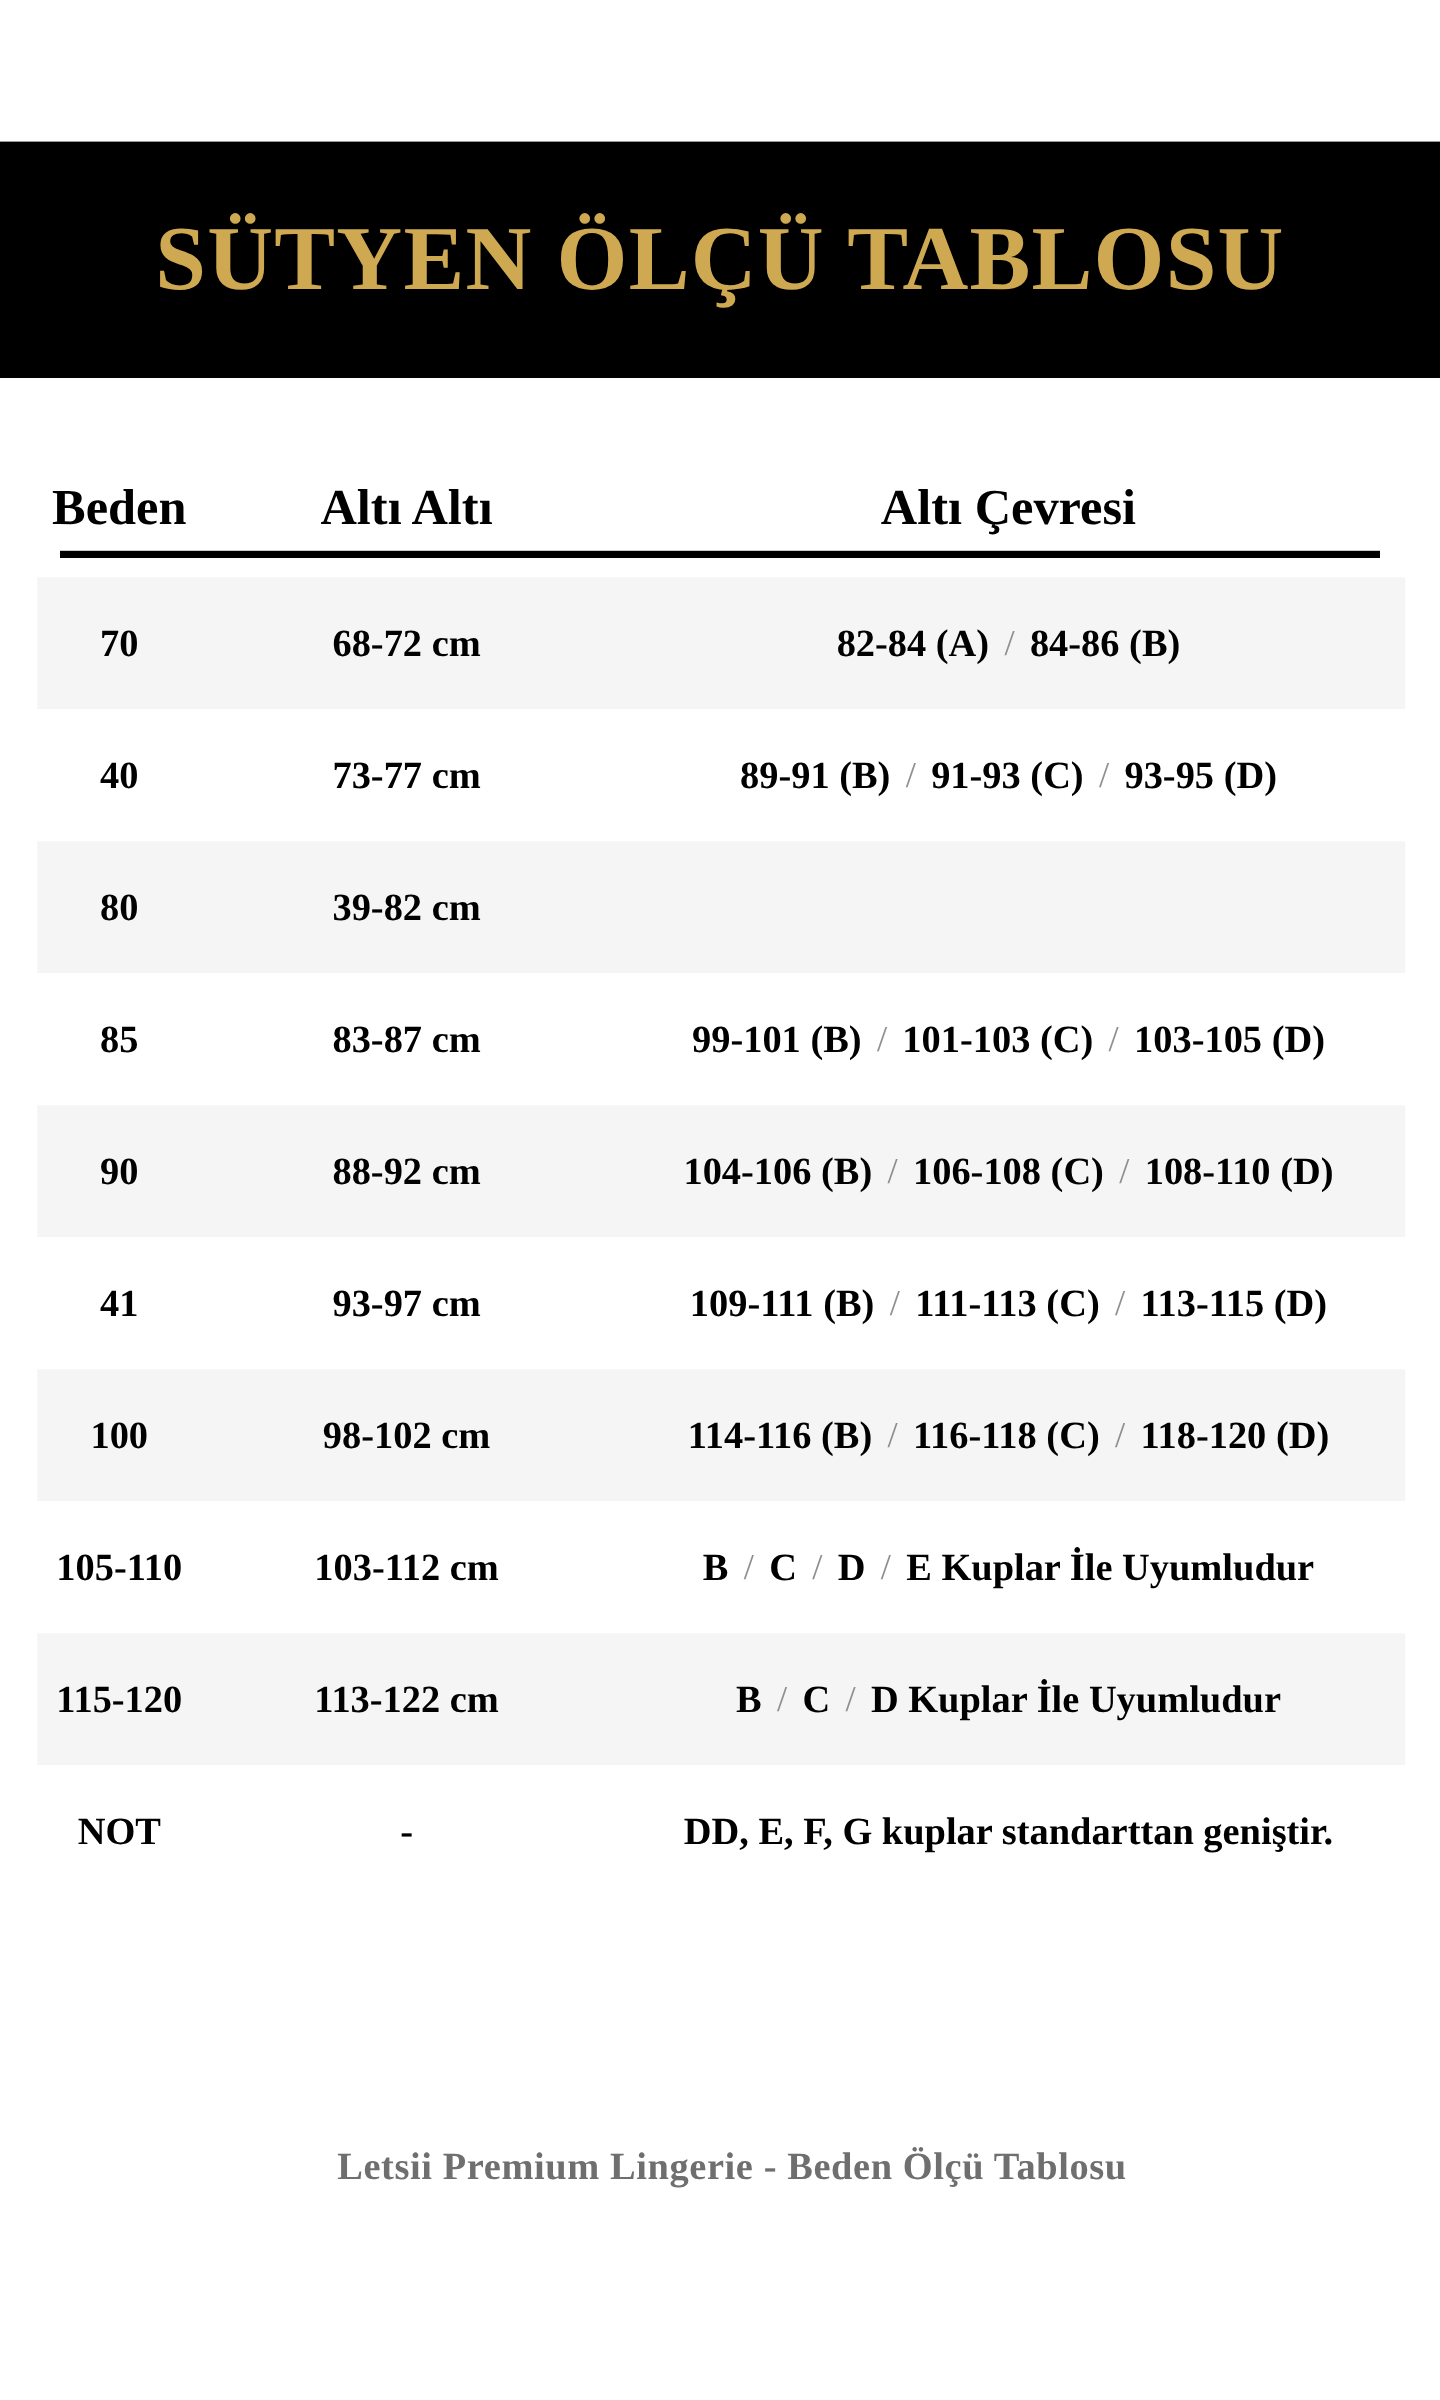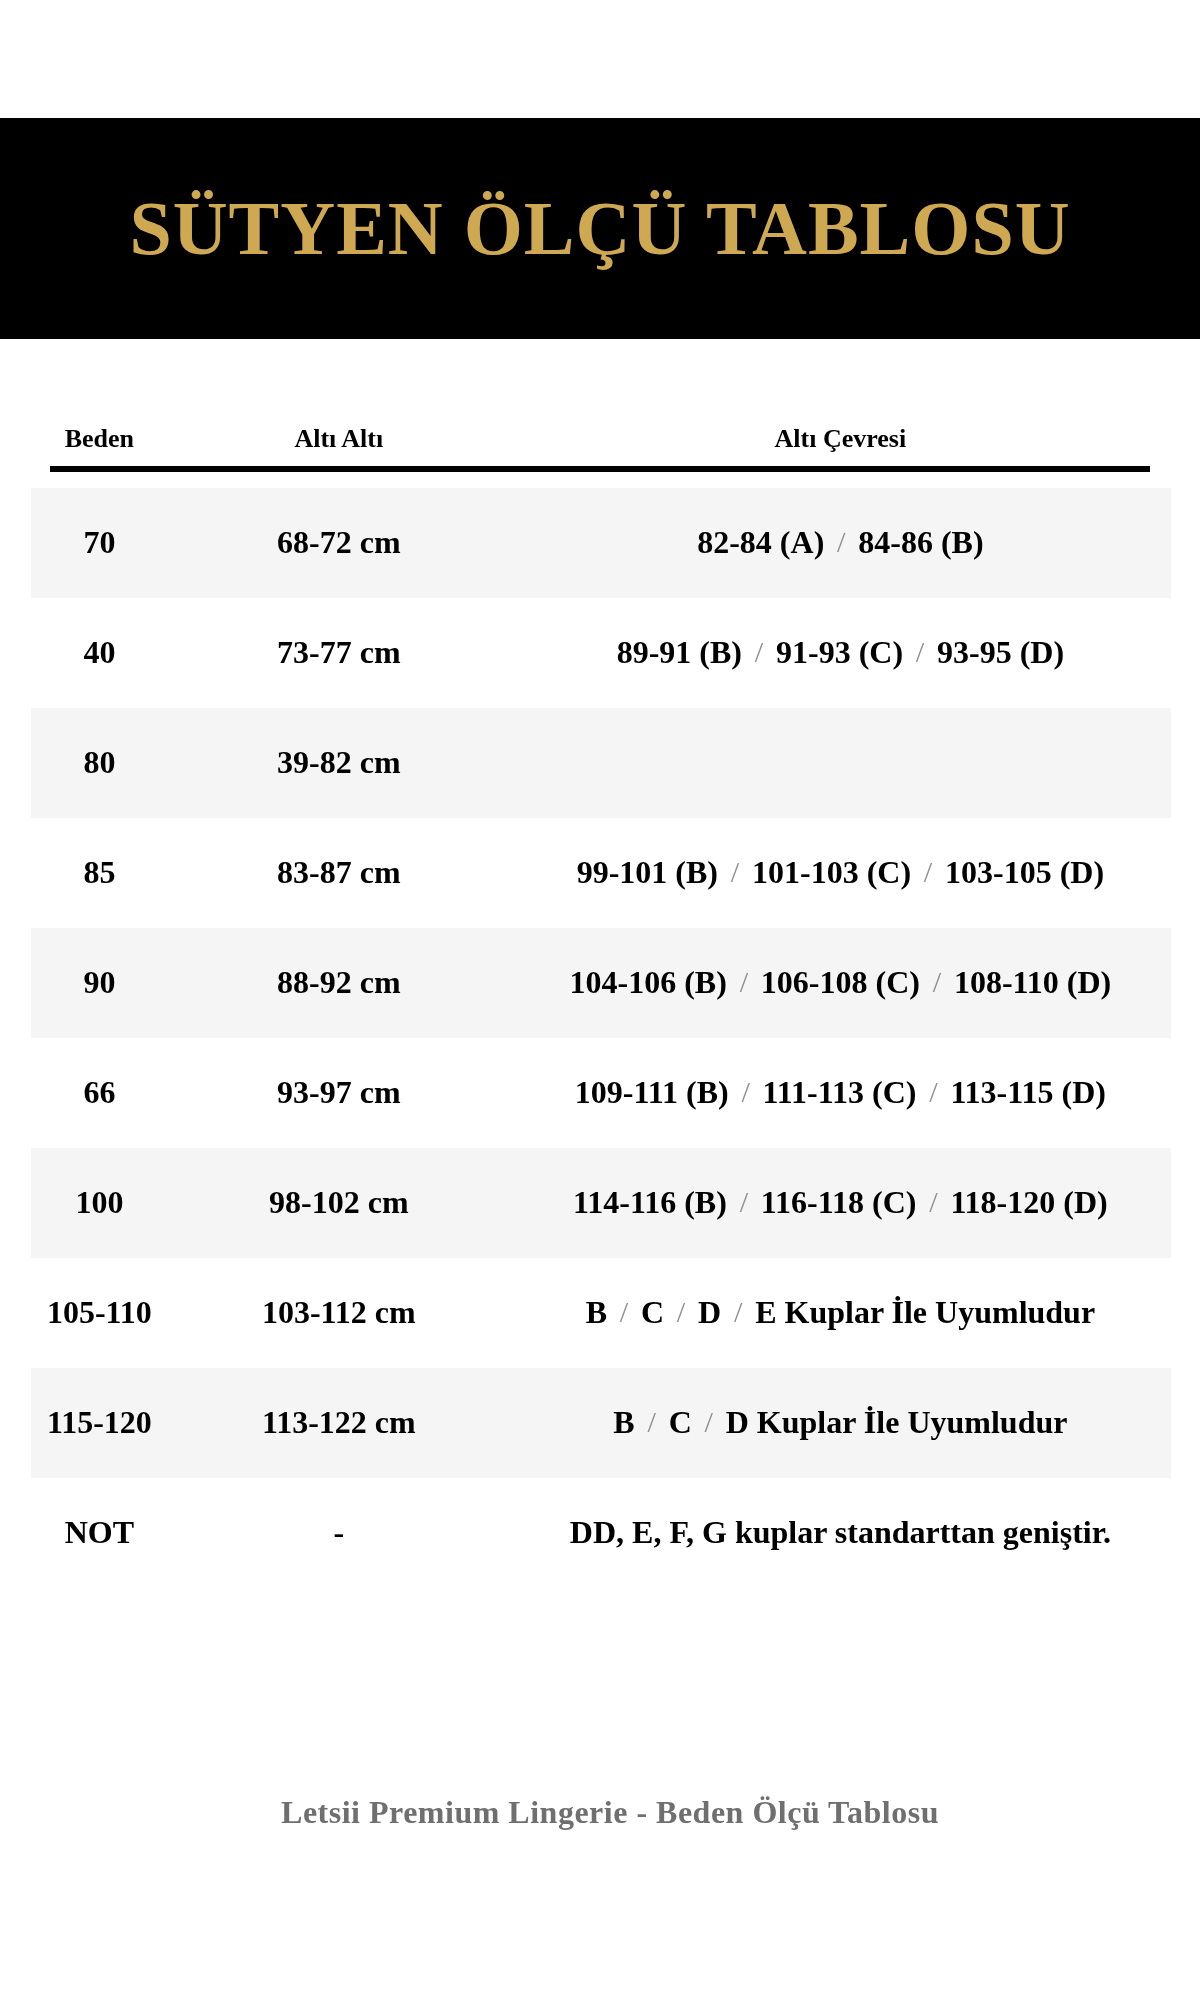--- a/index.html
+++ b/index.html
@@ -9,21 +9,21 @@
     height: 2000px;
     position: relative;
     font-family: "Liberation Serif", "DejaVu Serif", serif;
     color: #000000;
     overflow: hidden;
   }
 
   
   .banner {
     margin-top: 118px;
-    height: 221px;
+    height: 197px;
     background: var(--banner-bg, #000000);
     display: flex;
     align-items: center;
     justify-content: center;
     text-align: right;
   }
   .banner h1 {
     color: var(--title-gold, #CFA951);
     font-size: 76px;
     font-weight: bold;
@@ -31,21 +31,21 @@
     white-space: nowrap;
   }
 
   
   .table-area { margin-top: 86px; }
 
   .thead {
     display: flex;
     align-items: center;
     margin: 0 29px 0 31px;
-    font-size: 26px;
+    font-size: 42px;
     font-weight: bold;
     line-height: 1.1;
   }
   .c1 { width: 12%; text-align: center; }
   .c2 { width: 30%; text-align: center; }
   .c3 { width: 58%; text-align: center; }
 
   .rule {
     height: 6px;
     background: #000000;
@@ -125,21 +125,21 @@
           <div class="cell c1">85</div>
           <div class="cell c2">83-87 cm</div>
           <div class="cell c3">99-101 (B)<span class="slash">/</span>101-103 (C)<span class="slash">/</span>103-105 (D)</div>
         </div>
         <div class="trow striped">
           <div class="cell c1">90</div>
           <div class="cell c2">88-92 cm</div>
           <div class="cell c3">104-106 (B)<span class="slash">/</span>106-108 (C)<span class="slash">/</span>108-110 (D)</div>
         </div>
         <div class="trow plain">
-          <div class="cell c1">66</div>
+          <div class="cell c1">41</div>
           <div class="cell c2">93-97 cm</div>
           <div class="cell c3">109-111 (B)<span class="slash">/</span>111-113 (C)<span class="slash">/</span>113-115 (D)</div>
         </div>
         <div class="trow striped">
           <div class="cell c1">100</div>
           <div class="cell c2">98-102 cm</div>
           <div class="cell c3">114-116 (B)<span class="slash">/</span>116-118 (C)<span class="slash">/</span>118-120 (D)</div>
         </div>
         <div class="trow plain">
           <div class="cell c1">105-110</div>

